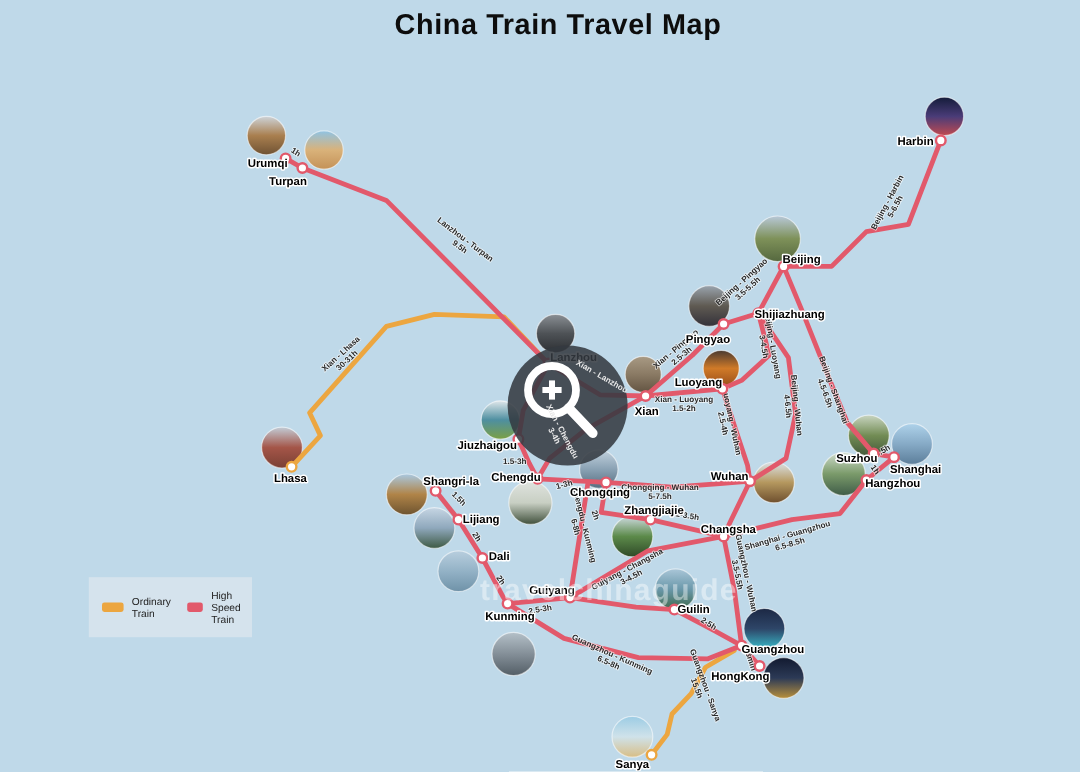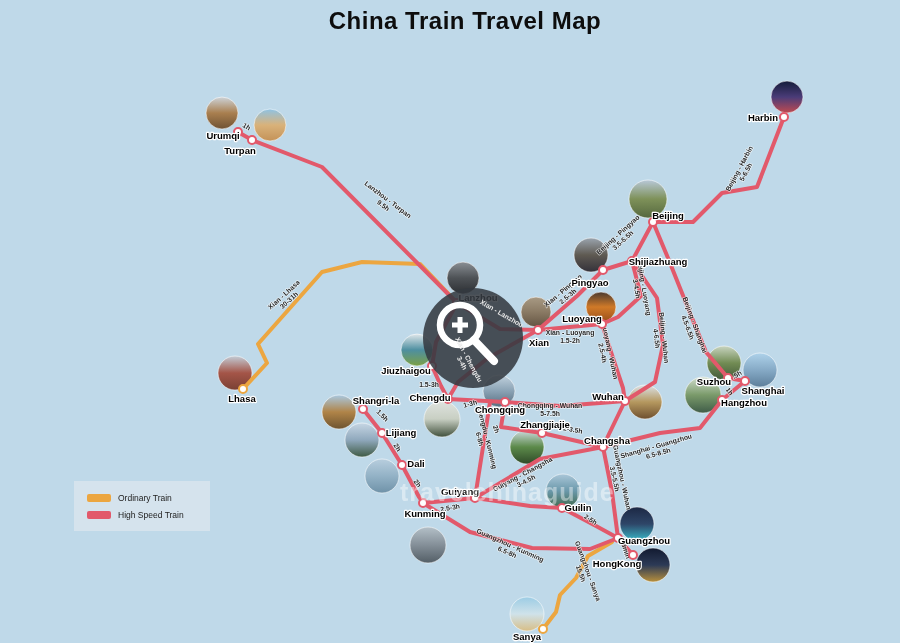--- a/index.html
+++ b/index.html
@@ -2,21 +2,21 @@
 <html><head>
 <meta charset="utf-8">
 <style>
   html,body{margin:0;padding:0;}
   .stage{position:relative;width:900px;height:643px;background:#BFD9E9;overflow:hidden;
          font-family:"Liberation Sans",sans-serif;}
   #map{position:absolute;left:0;top:0;}
   .title{position:absolute;top:7px;left:0;width:930px;text-align:center;
          font-size:24px;font-weight:bold;color:#0d0d0d;letter-spacing:0.5px;}
   .legend{position:absolute;left:74px;top:481px;width:136px;height:50px;background:#D5E3ED;
-          display:flex;flex-direction:column;justify-content:center;gap:7px;
+          display:flex;flex-direction:row;justify-content:center;gap:7px;
           padding-left:13px;box-sizing:border-box;}
   .legend-row{display:flex;align-items:center;gap:7px;font-size:8.5px;color:#222;}
   .swatch{display:inline-block;width:24px;height:8px;border-radius:2px;}
   .watermark{position:absolute;left:400px;top:478px;font-size:25px;font-weight:bold;
              color:rgba(255,255,255,0.42);letter-spacing:1px;pointer-events:none;}
 </style>
 </head>
 <body>
 
 <div class="stage">

